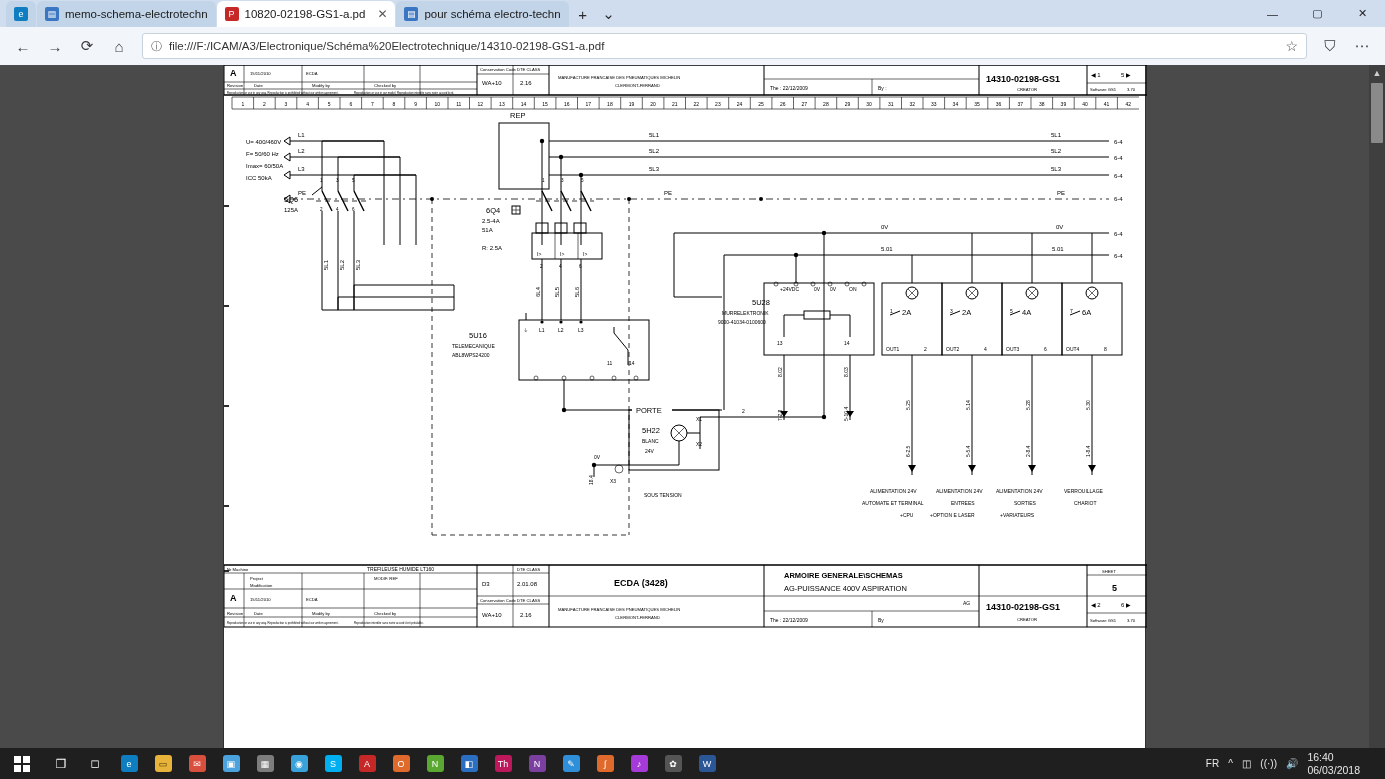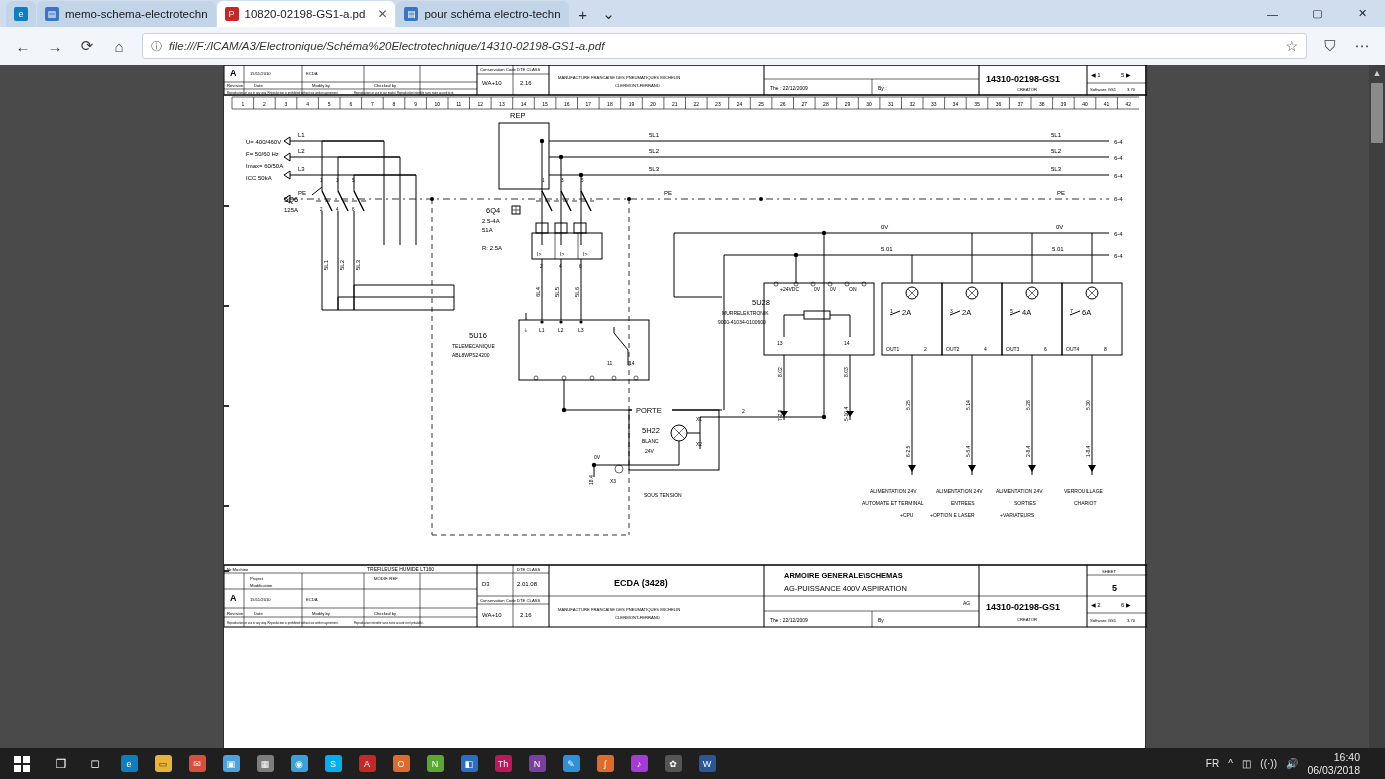--- a/index.html
+++ b/index.html
@@ -44,21 +44,21 @@
 
   .toolbar { height: 38px; background:#f2f6fa; display:flex; align-items:center; padding: 0 8px; gap: 2px; }
   .tbtn { width: 30px; height: 30px; display:flex; align-items:center; justify-content:center;
           font-size: 15px; color:#3b3b3b; border-radius: 3px; }
   .urlbar {
     flex: 1; height: 26px; background:#ffffff; border:1px solid #c8d2dc; border-radius: 3px;
     display:flex; align-items:center; padding: 0 8px; gap:7px; font-size: 11.5px; color:#333;
     margin: 0 6px;
   }
   .urlbar .lockico { font-size: 11px; color:#666; }
-  .urlbar .url { flex:1; overflow:hidden; white-space:nowrap; text-overflow:ellipsis;font-style:italic; }
+  .urlbar .url { flex:1; overflow:hidden; white-space:nowrap; text-overflow:ellipsis; }
   .urlbar .star { font-size: 14px; color:#444; }
 
   
   .viewer { flex: 1; background:#4a4a4a; position: relative; overflow: hidden; display:flex; }
   .page-wrap { flex:1; display:flex; justify-content:center; padding-top: 0; }
   .page {
     width: 923px; background:#ffffff; position: relative; margin-top: 0;
     border-left: 1px solid #303030; border-right: 1px solid #303030;
   }
   .scrollbar {
@@ -82,21 +82,21 @@
   .start .wingrid div { background:#fff; }
   .searchbox {
     width: 240px; height:25px; background:#fff; color:#333; display:flex; align-items:center;
     gap:7px; padding:0 8px; font-size:11px; border-radius:1px; margin-left:2px;
   }
   .searchbox .circ { width:12px; height:12px; border:1.6px solid #555; border-radius:50%; position:relative; }
   .searchbox .circ:after{content:"";position:absolute;width:5px;height:1.6px;background:#555;transform:rotate(45deg);left:9px;top:11px;}
   .tbicon { width: 34px; height:31px; display:flex; align-items:center; justify-content:center; font-size:13px; }
   .tbsq { width:17px; height:17px; border-radius:3px; display:flex; align-items:center; justify-content:center; font-size:9px; color:#fff; }
   .tray { margin-left:auto; display:flex; align-items:center; gap:9px; padding-right:8px; font-size:10px; color:#e8e8e8; }
-  .clock { text-align:right; line-height:1.15; font-size:10.5px; }
+  .clock { text-align:left; line-height:1.15; font-size:10.5px; }
   .shownotif { width:8px; height:31px; }
 </style>
 </head>
 <body>
 
 <div class="browser">
 
   <div class="tabstrip">
     <div class="tab" style="max-width:46px;">
       <span class="favicon fav-edge">e</span>

